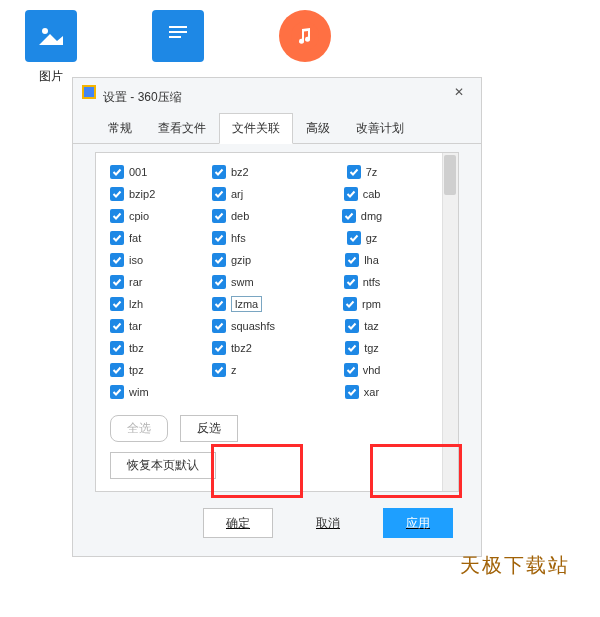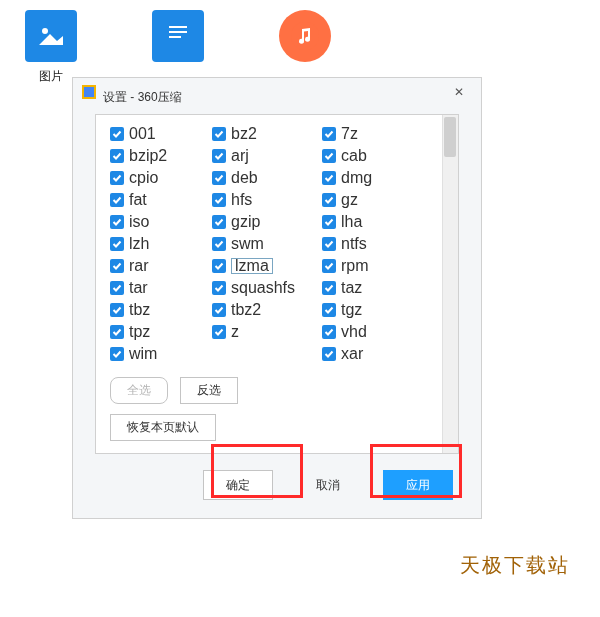--- a/index.html
+++ b/index.html
@@ -130,27 +130,27 @@
       padding: 10px 20px 10px 14px;
       gap: 14px;
     }
     .col {
       display: flex;
       flex-direction: column;
       gap: 4px;
       min-width: 88px;
     }
     .col:nth-child(2){ min-width: 96px; }
-    .col:nth-child(3){ min-width: 80px; }
+    .col:nth-child(3){ min-width: 80px; align-items: center; }
 
     .cb-item {
       display: flex;
       align-items: center;
       gap: 5px;
-      font-size: 16px;
+      font-size: 11px;
       color: #333;
       height: 18px;
     }
     .cb {
       width: 14px;
       height: 14px;
       background: #1e88e5;
       border-radius: 2px;
       display: inline-flex;
       align-items: center;
@@ -182,20 +182,21 @@
       padding: 0 0 12px 14px;
     }
 
     
     .actions {
       display: flex;
       gap: 20px;
       padding: 16px 28px 18px 0;
       justify-content: flex-end;
       align-items: center;
+      text-decoration: underline;
     }
     .act-btn {
       width: 70px;
       height: 30px;
       font-size: 12px;
       cursor: pointer;
       border: 1px solid #c4c4c4;
       background: #ffffff;
       color: #333;
     }
@@ -269,20 +270,27 @@
     <span class="titlebar-icon">
       <svg width="14" height="14" viewBox="0 0 14 14">
           <rect width="14" height="14" fill="#f4b400"></rect>
           <rect x="2" y="2" width="10" height="10" fill="#4285f4"></rect>
         </svg>
     </span>
     <span class="titlebar-title">设置 - 360压缩</span>
     <span class="close-btn">✕</span>
   </div>
 
+  <div class="tabs">
+    <div class="tab">常规</div>
+    <div class="tab">查看文件</div>
+    <div class="tab active">文件关联</div>
+    <div class="tab">高级</div>
+    <div class="tab">改善计划</div>
+  </div>
 
   <div class="panel">
     <div class="scroll-track">
       <div class="scroll-thumb"></div>
     </div>
     <div class="cols" id="cols">
         <div class="col">
           <div class="cb-item">
             <span class="cb">
               <svg viewBox="0 0 10 10">
@@ -322,29 +330,29 @@
               </svg>
             </span>
             <span class="cb-label">iso</span>
           </div>
           <div class="cb-item">
             <span class="cb">
               <svg viewBox="0 0 10 10">
                 <polyline points="1.5,5 4,7.5 8.5,2.5" fill="none" stroke="#fff" stroke-width="2"></polyline>
               </svg>
             </span>
+            <span class="cb-label">rar</span>
+          </div>
+          <div class="cb-item">
+            <span class="cb">
+              <svg viewBox="0 0 10 10">
+                <polyline points="1.5,5 4,7.5 8.5,2.5" fill="none" stroke="#fff" stroke-width="2"></polyline>
+              </svg>
+            </span>
             <span class="cb-label">lzh</span>
-          </div>
-          <div class="cb-item">
-            <span class="cb">
-              <svg viewBox="0 0 10 10">
-                <polyline points="1.5,5 4,7.5 8.5,2.5" fill="none" stroke="#fff" stroke-width="2"></polyline>
-              </svg>
-            </span>
-            <span class="cb-label">rar</span>
           </div>
           <div class="cb-item">
             <span class="cb">
               <svg viewBox="0 0 10 10">
                 <polyline points="1.5,5 4,7.5 8.5,2.5" fill="none" stroke="#fff" stroke-width="2"></polyline>
               </svg>
             </span>
             <span class="cb-label">tar</span>
           </div>
           <div class="cb-item">

